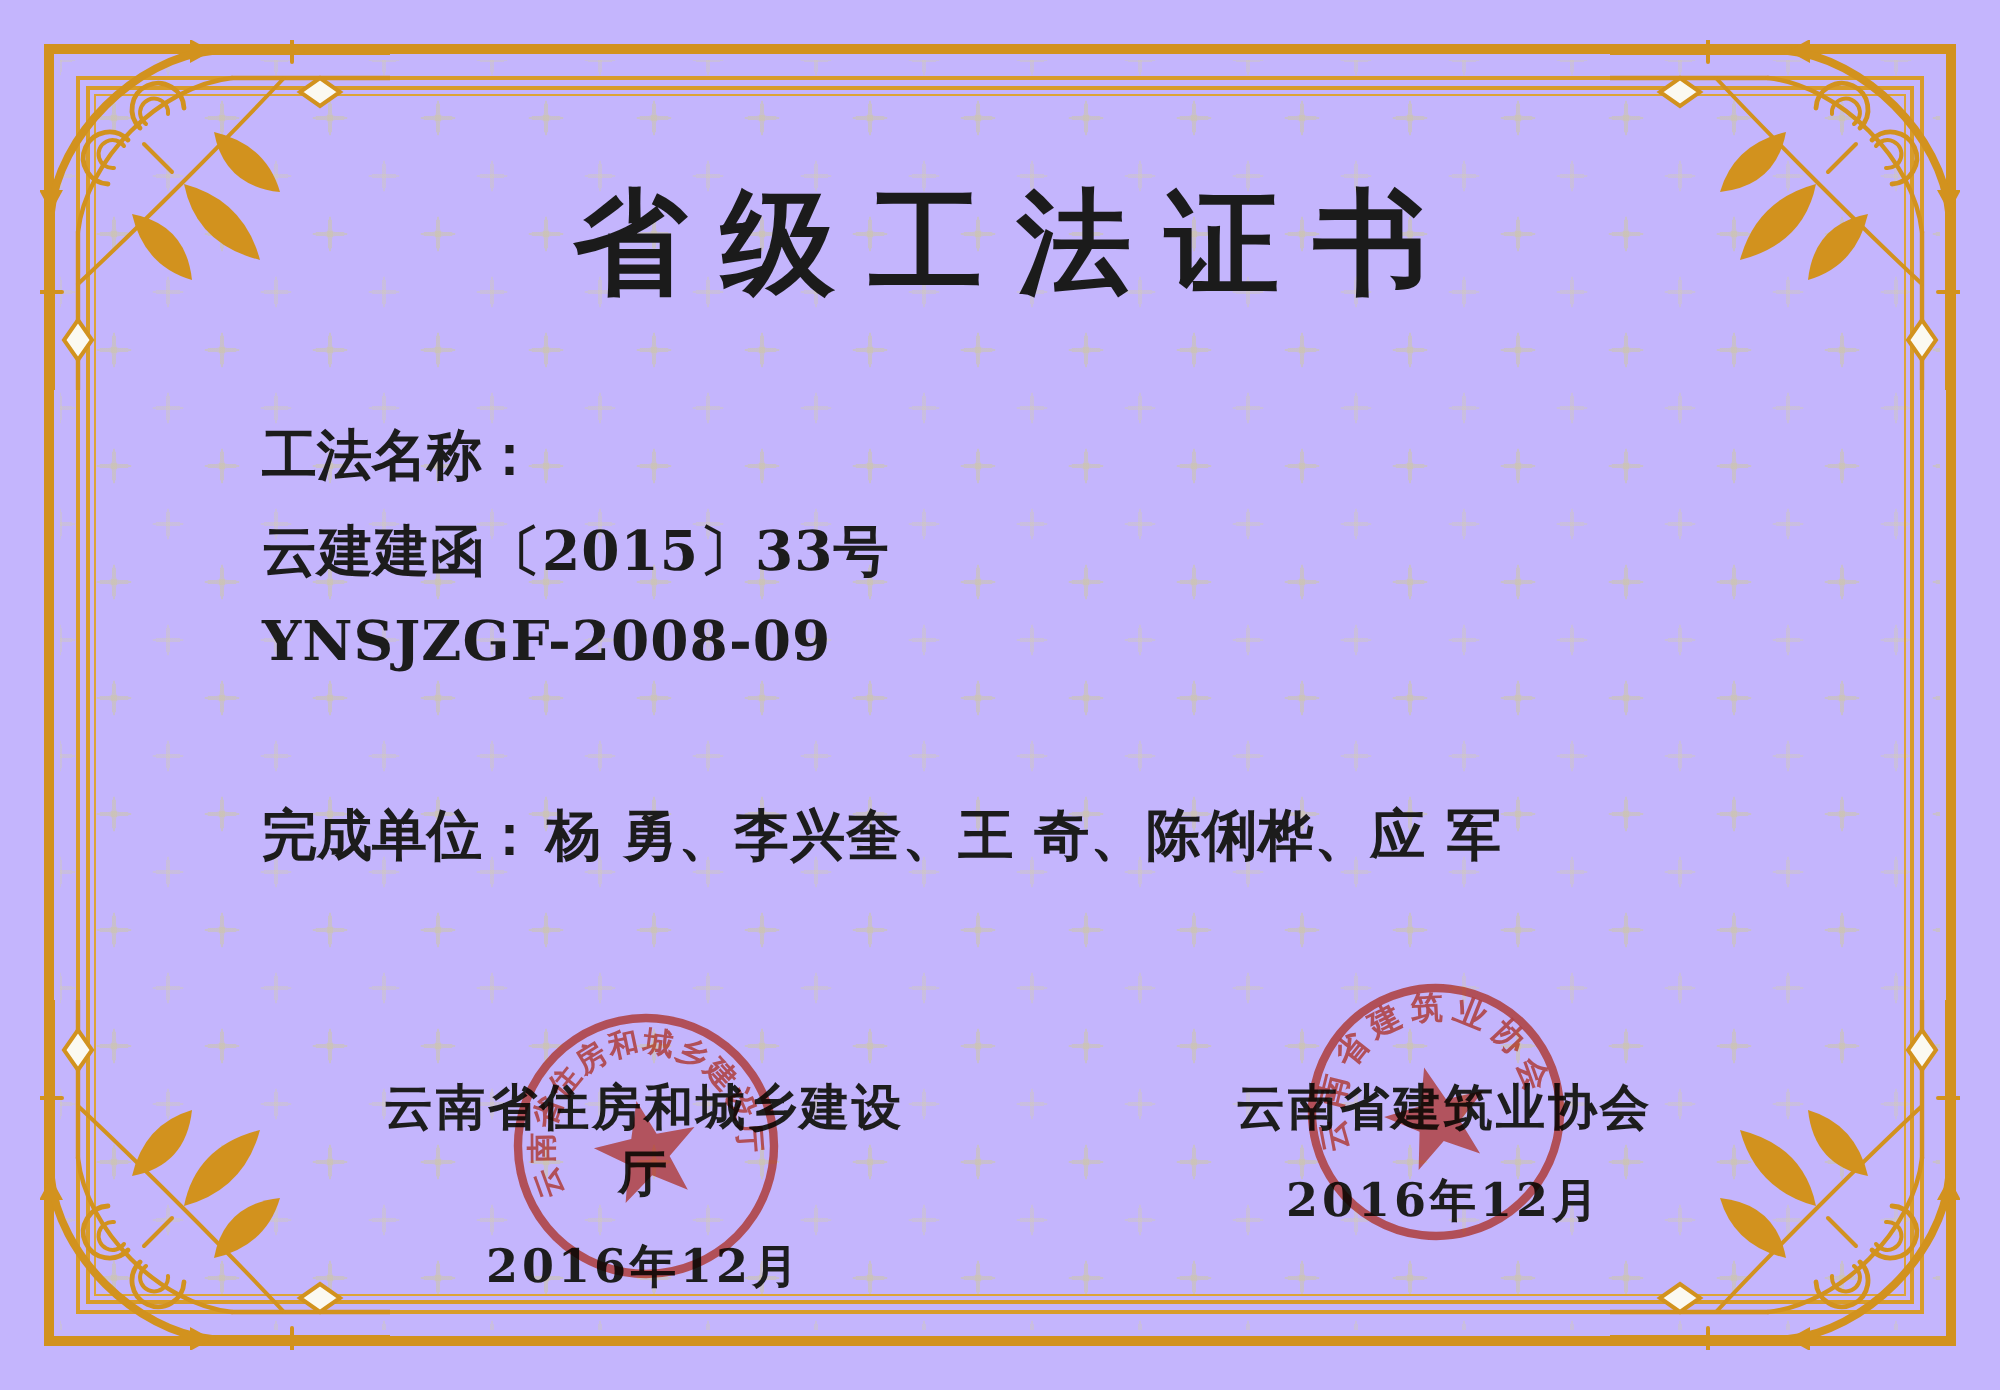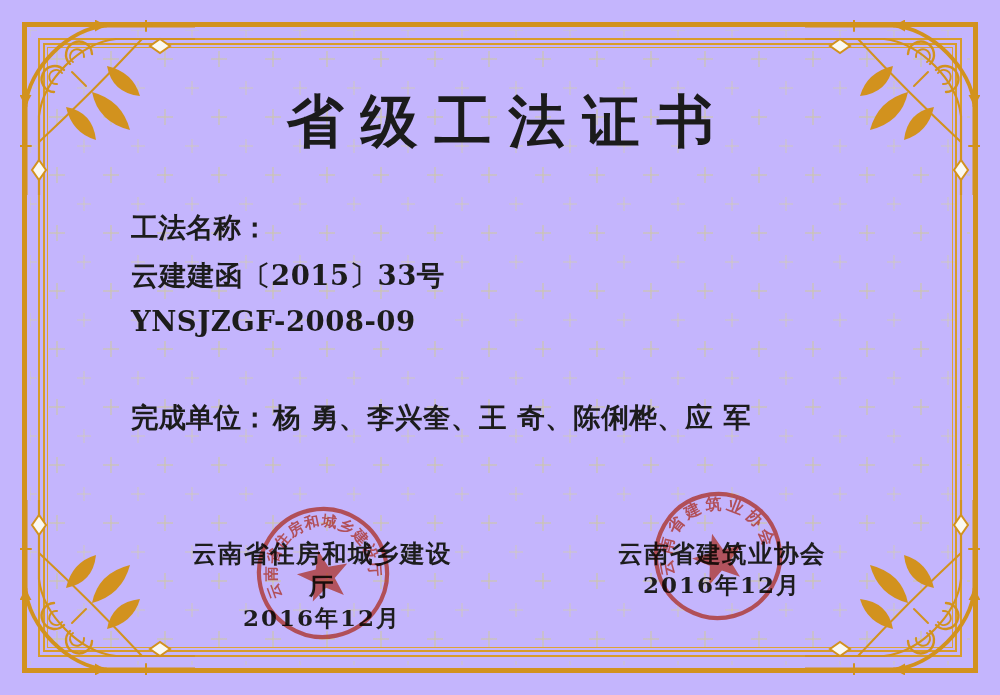--- a/index.html
+++ b/index.html
@@ -45,21 +45,21 @@
     display:flex; align-items:flex-start; height:47.5px;
     font-size:27.5px; font-weight:700; white-space:nowrap; color:#1c1c1c;
   }
   .field-label { width:142px; flex:0 0 auto; }
   .field-value { letter-spacing:0.5px; }
 
   .sig { position:absolute; width:280px; text-align:center; z-index:2; }
   .sig-left  { left:182px; top:537px; }
   .sig-right { left:582px; top:537px; }
   .sig .org  { font-size:24.5px; font-weight:700; letter-spacing:1.5px; }
-  .sig .date { margin-top:0; font-size:23px; font-weight:600; letter-spacing:2px; }
+  .sig .date { margin-top:15px; font-size:23px; font-weight:600; letter-spacing:2px; }
 
   .stamp {
     position:absolute; width:140px; height:140px; z-index:3;
     mix-blend-mode:multiply; opacity:.9; pointer-events:none;
   }
   .stamp-left  { left:253px; top:503px; transform:rotate(-12deg); }
   .stamp-right { left:648px; top:486px; transform:rotate(-15deg); }
   .defs-hidden { position:absolute; width:0; height:0; overflow:hidden; }
 </style>
 </head>

